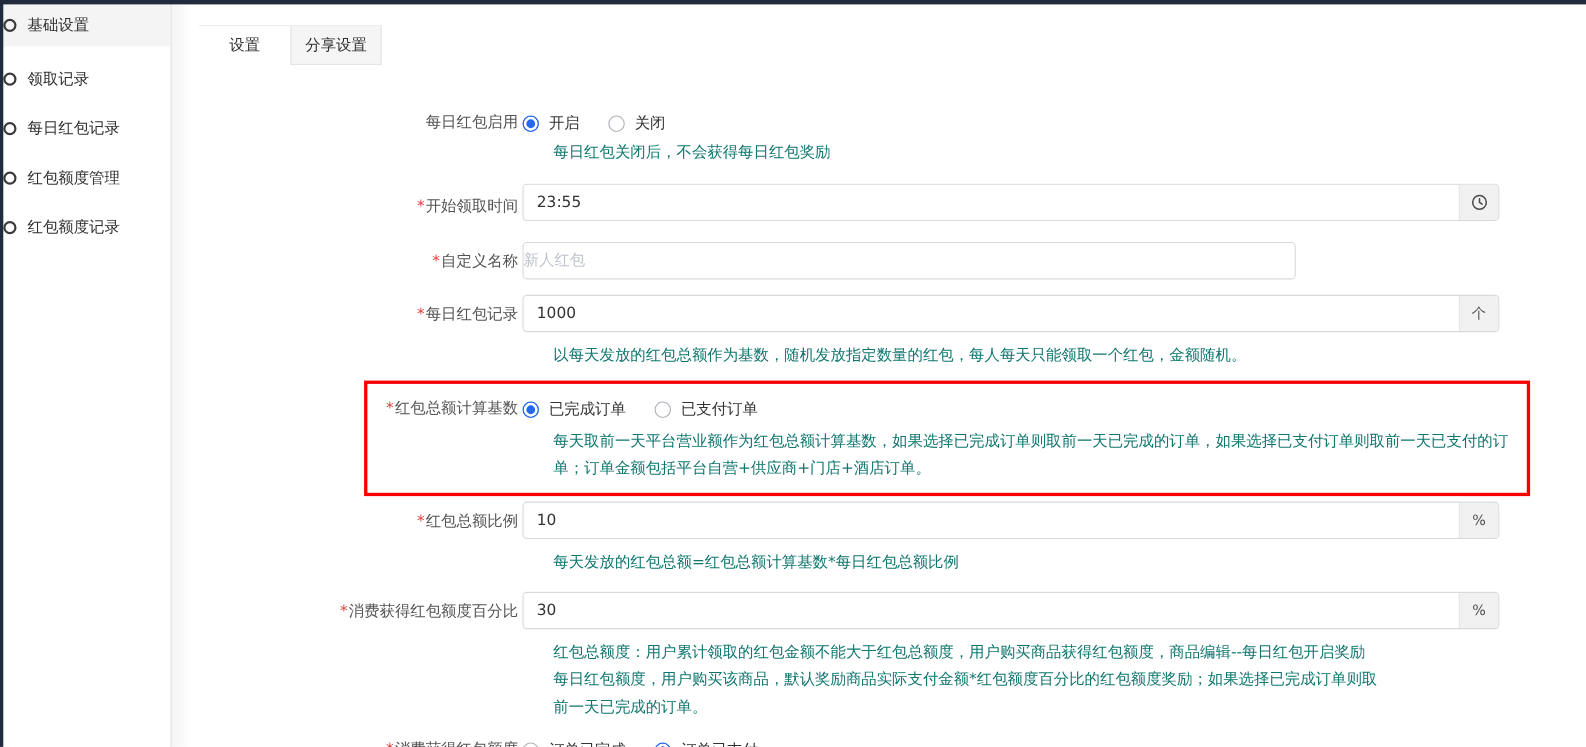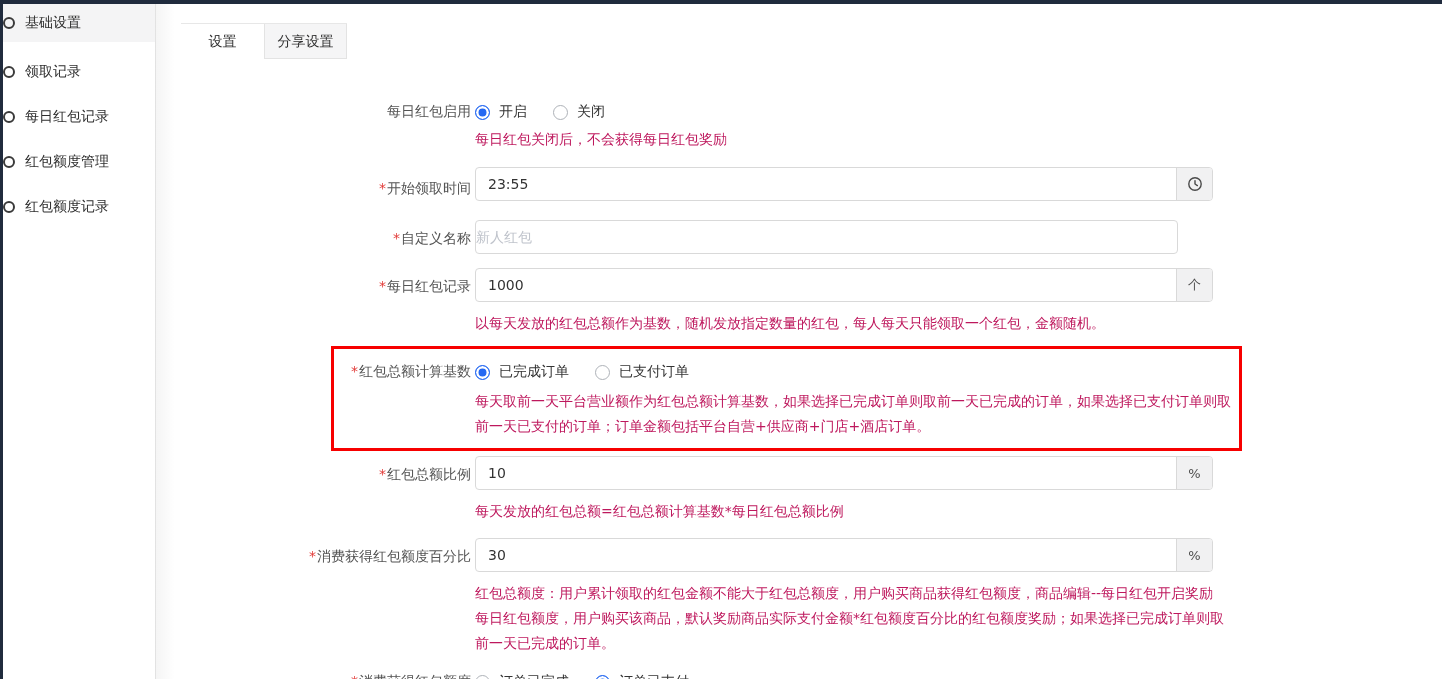--- a/index.html
+++ b/index.html
@@ -32,40 +32,40 @@
   .tab.inactive { background:#f5f5f6; border:1px solid #e3e3e3; border-top:none; }
 
   
   .form { margin-top:42px; font-size:14px; }
   .row { display:flex; }
   .lbl { width:318px; padding-right:4px; flex:none; text-align:right; color:#545454; line-height:20px; }
   .row.input-row .lbl { padding-top:8px; }
   .star { color:#e23c39; margin-right:1px; }
   .ctrl { flex:1; min-width:0; }
 
-  .group { display:flex; width:738px; height:34px; border:1px solid #d9d9d9; border-radius:4px; background:#fff; }
+  .group { display:flex; width:888px; height:34px; border:1px solid #d9d9d9; border-radius:4px; background:#fff; }
   .group input { flex:1; min-width:0; border:none; outline:none; padding:0 12px; font-size:14px; color:#333;
                  font-family:inherit; background:transparent; border-radius:4px; }
   .addon { width:36px; flex:none; border-left:1px solid #d9d9d9; background:#f1f1f2; border-radius:0 3px 3px 0;
            display:flex; align-items:center; justify-content:center; color:#4f4f4f; font-size:13px; cursor:pointer; }
   .plain-input { width:703px; height:34px; border:1px solid #d9d9d9; border-radius:4px; padding:0 0;
                  font-size:14px; color:#333; font-family:inherit; outline:none; }
   .plain-input::placeholder { color:#bfc3cb; }
 
   .radio-line { display:flex; align-items:center; padding-top:2px; }
   .radio { display:inline-flex; align-items:center; margin-right:26px; cursor:pointer; }
   .rdot { width:15px; height:15px; border-radius:50%; border:1px solid #aeb2b8; background:#fff; flex:none; }
   .radio.checked .rdot { border:1px solid #2468f2; background:#2468f2; box-shadow:inset 0 0 0 2.5px #fff; }
   .rlabel { margin-left:9px; color:#333; }
 
-  .hint { color:#be185d; line-height:25px; }
+  .hint { color:#0f766e; line-height:25px;margin-left:28px; }
   .hint.mt { margin-top:9px; }
   .hint.narrow { max-width:752px; }
 
-  .highlight-box { border:3px solid #f70000; width:911px; margin-left:174px; margin-top:10px;
+  .highlight-box { border:3px solid #f70000; width:1060px; margin-left:174px; margin-top:10px;
                    padding:12px 8px 9px 0; }
   .highlight-box .lbl { width:141px; }
 
   .clock-svg { display:block; }
 
   .mb-r1 { margin-bottom:15px; }
   .mb-r2 { margin-bottom:19px;align-items:center; }
   .mb-r3 { margin-bottom:14px; }
   .mb-r6 { margin-bottom:14px; }
   .mb-box { margin-bottom:5px; }

